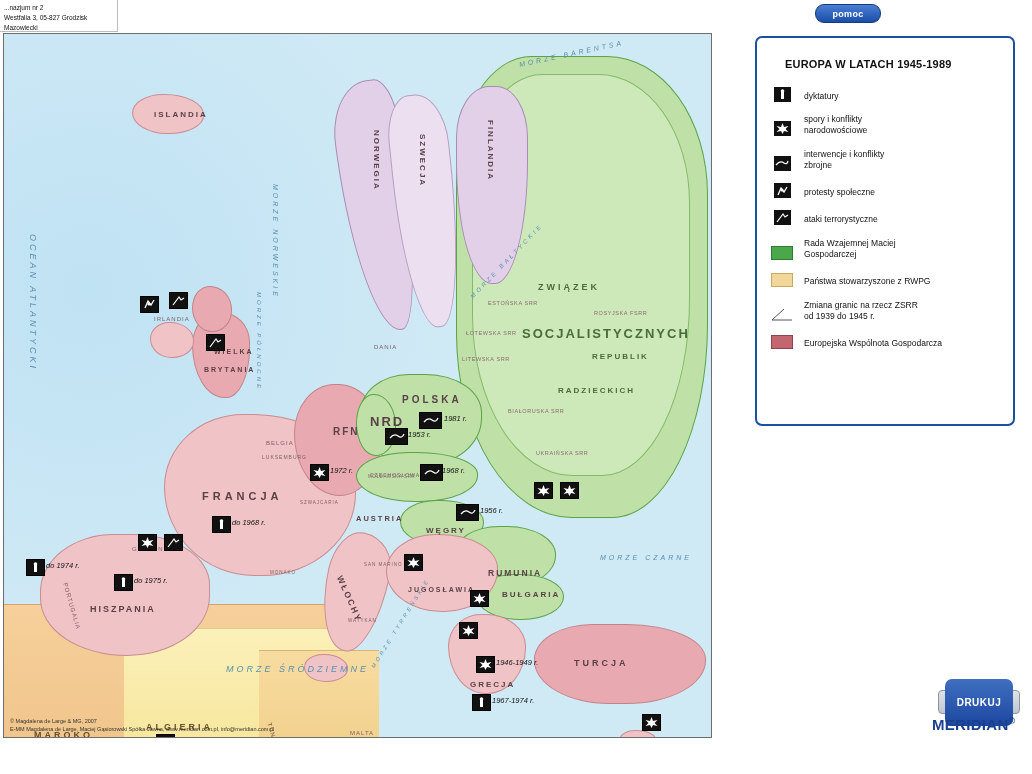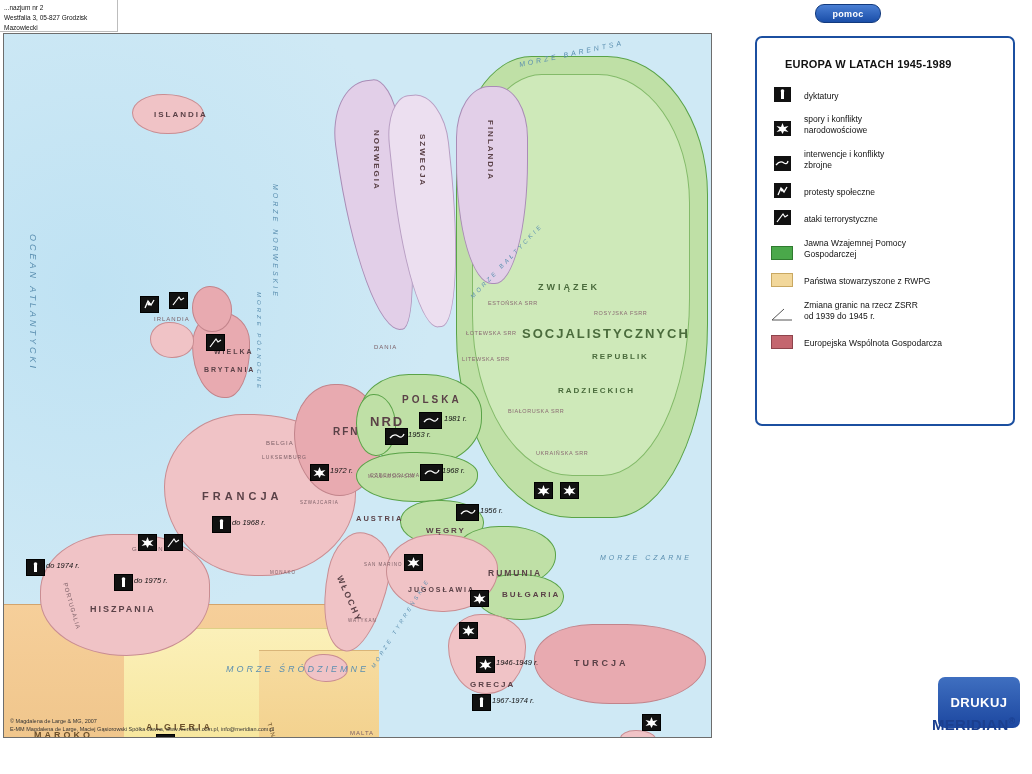--- a/index.html
+++ b/index.html
@@ -80,21 +80,21 @@
   .key-chip{width:17px;height:15px;background:#111;display:flex;align-items:center;justify-content:center;color:#fff;}
   .key-swatch{width:20px;height:12px;border:1px solid #5d5d5d;}
   .legend-text{font-size:8.5px;color:#111;line-height:1.35;padding-top:1px;}
 
   
   .druk{
     position:absolute;left:938px;top:690px;width:80px;height:22px;border-radius:4px;
     background:linear-gradient(#dfe3e8,#bfc6cf);border:1px solid #8d949c;
     display:flex;align-items:center;justify-content:center;
   }
-  .druk-inner{background:linear-gradient(#3f6fc0,#1c47a0);border-radius:7px;color:#fff;font-size:13px;font-weight:bold;padding:18px 12px;letter-spacing:.5px;}
+  .druk-inner{background:linear-gradient(#3f6fc0,#1c47a0);border-radius:7px;color:#fff;font-size:10px;font-weight:bold;padding:18px 12px;letter-spacing:.5px;}
   .meridian{position:absolute;left:932px;top:716px;font-size:15px;font-weight:bold;color:#1b3f8f;letter-spacing:.3px;}
 
   
   .credits{position:absolute;left:6px;bottom:4px;font-size:5.5px;color:#333;line-height:1.5;z-index:5;}
 </style>
 </head>
 <body>
 
 <div id="root">
 
@@ -408,21 +408,21 @@
             </svg>
         </div>
       </div>
       <div class="legend-text">ataki terrorystyczne</div>
     </div>
 
     <div class="legend-row">
       <div class="legend-key">
         <div class="key-swatch" style="background:#4aa84a;border-color:#2f7b2f;"></div>
       </div>
-      <div class="legend-text" style="white-space:pre-line;">Jawna Wzajemnej Pomocy
+      <div class="legend-text" style="white-space:pre-line;">Rada Wzajemnej Maciej
 Gospodarczej</div>
     </div>
 
     <div class="legend-row">
       <div class="legend-key">
         <div class="key-swatch" style="background:#f2d79a;border-color:#c9a košt;border-color:#c9a861;"></div>
       </div>
       <div class="legend-text">Państwa stowarzyszone z RWPG</div>
     </div>
 

